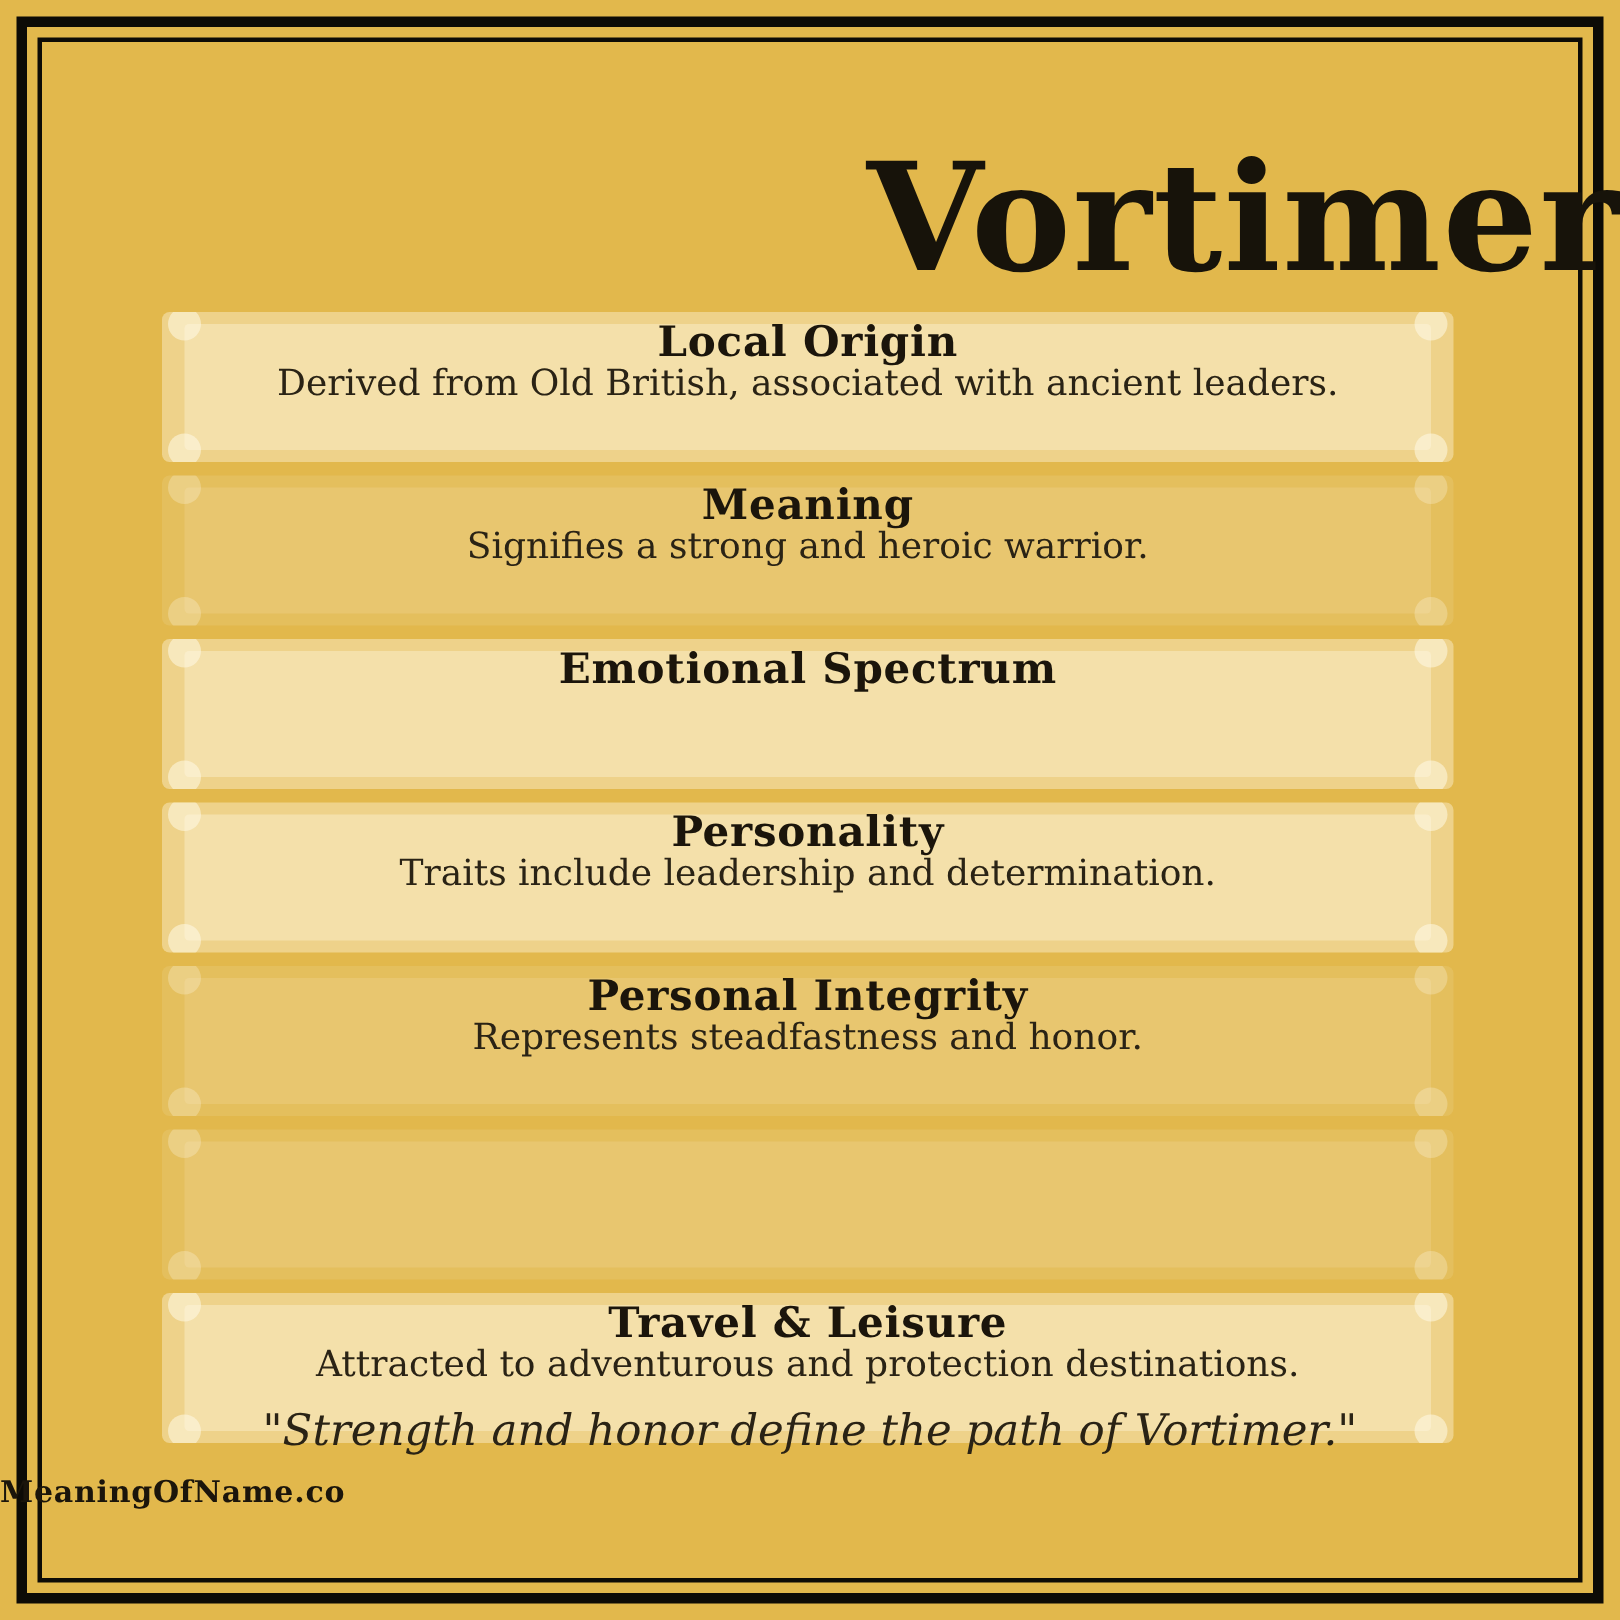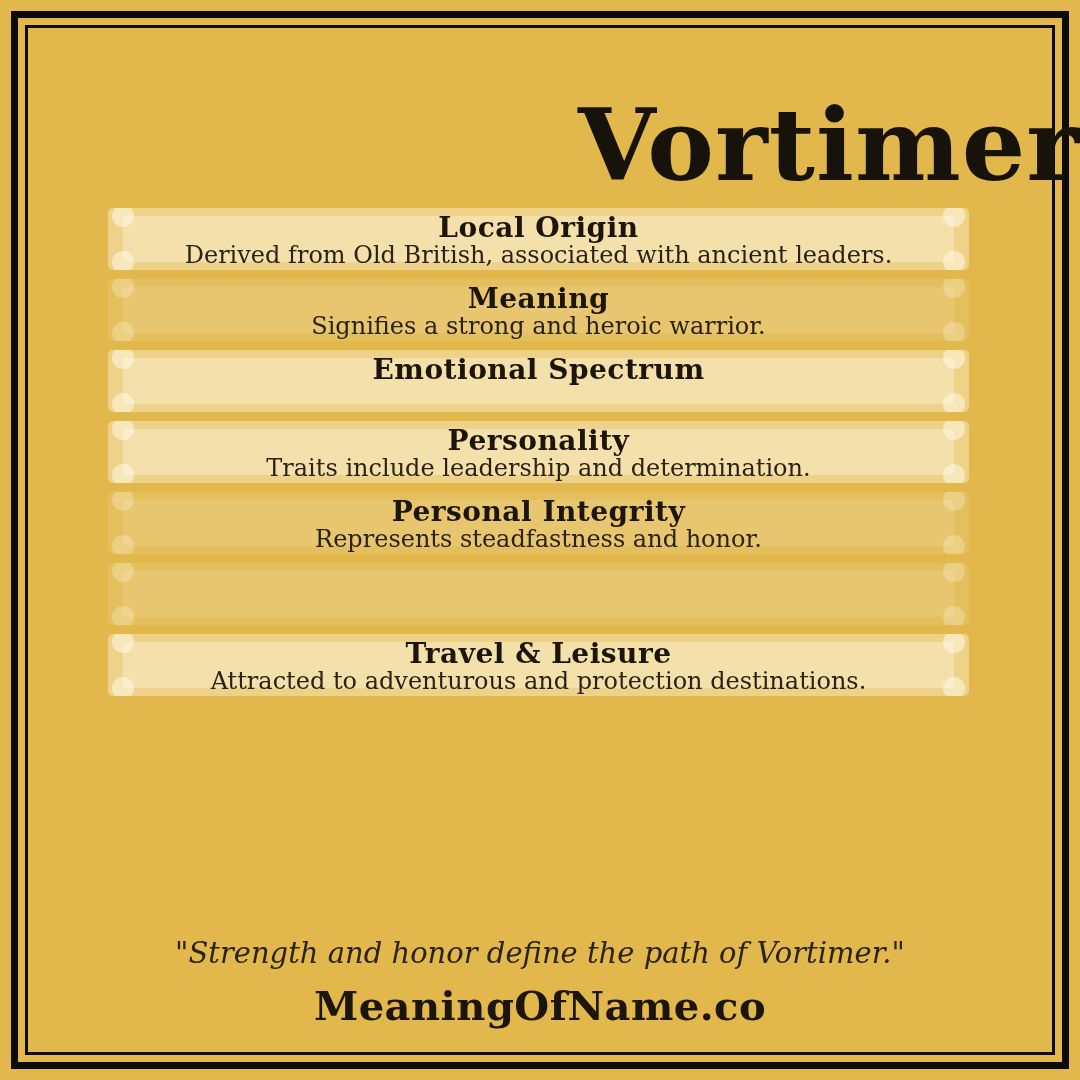--- a/index.html
+++ b/index.html
@@ -32,21 +32,21 @@
     text-align: right;
     font-size: 100px; font-weight: 700; line-height: 1.05;
     letter-spacing: 1px;
     color: var(--title_text);
   }
   .cards {
     position: absolute; top: 208px; left: 108px; width: 861px;
   }
   .card {
     position: relative;
-    height: 62px;
+    height: 100px;
     margin-bottom: 9px;
     border-radius: 5px;
     overflow: hidden;
   }
   .card.light { background: rgba(251, 239, 206, 0.48); }
   .card.faint { background: rgba(251, 239, 206, 0.13); }
   .card-inner {
     position: absolute; left: 15px; right: 15px; top: 8px; bottom: 8px;
     border-radius: 3px;
   }
@@ -78,23 +78,23 @@
   }
   .quote {
     position: absolute; top: 936px; left: 0; width: 100%;
     text-align: center;
     font-style: italic;
     font-size: 29px;
     color: var(--body_text);
   }
   .site {
     position: absolute; top: 982px; left: 0; width: 100%;
-    text-align: center;
+    text-align: left;
     font-weight: 700;
-    font-size: 40px;
+    font-size: 20px;
     letter-spacing: 0.5px;
     color: var(--heading_text);
   }
 </style>
 </head>
 <body>
 
 <div class="frame-outer"></div>
 <div class="frame-inner"></div>
 

